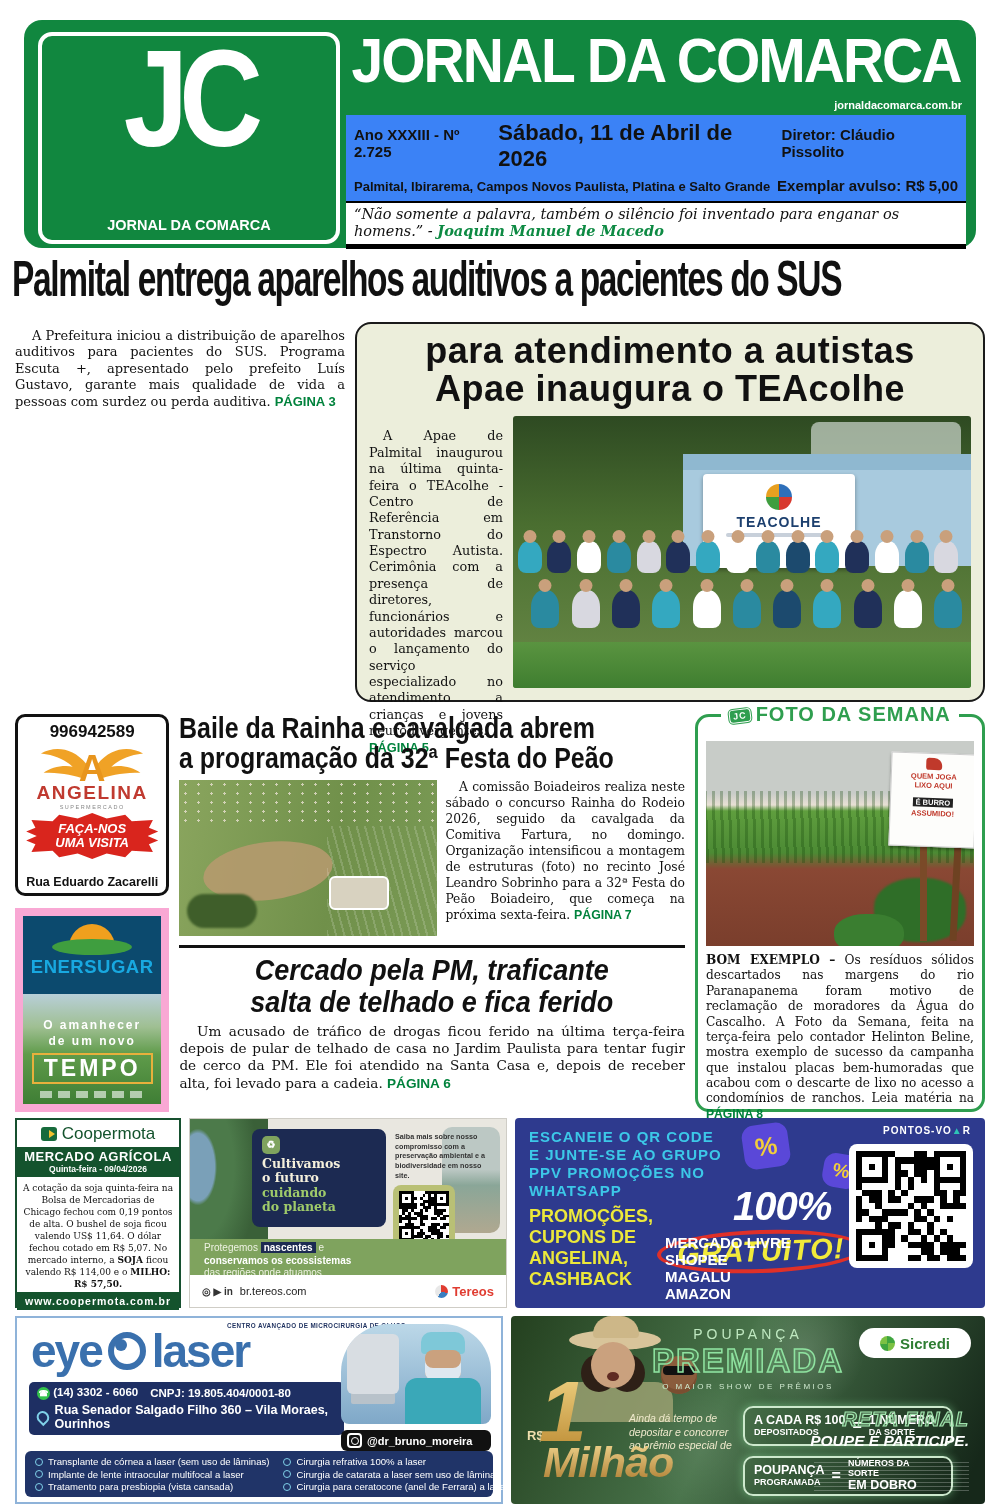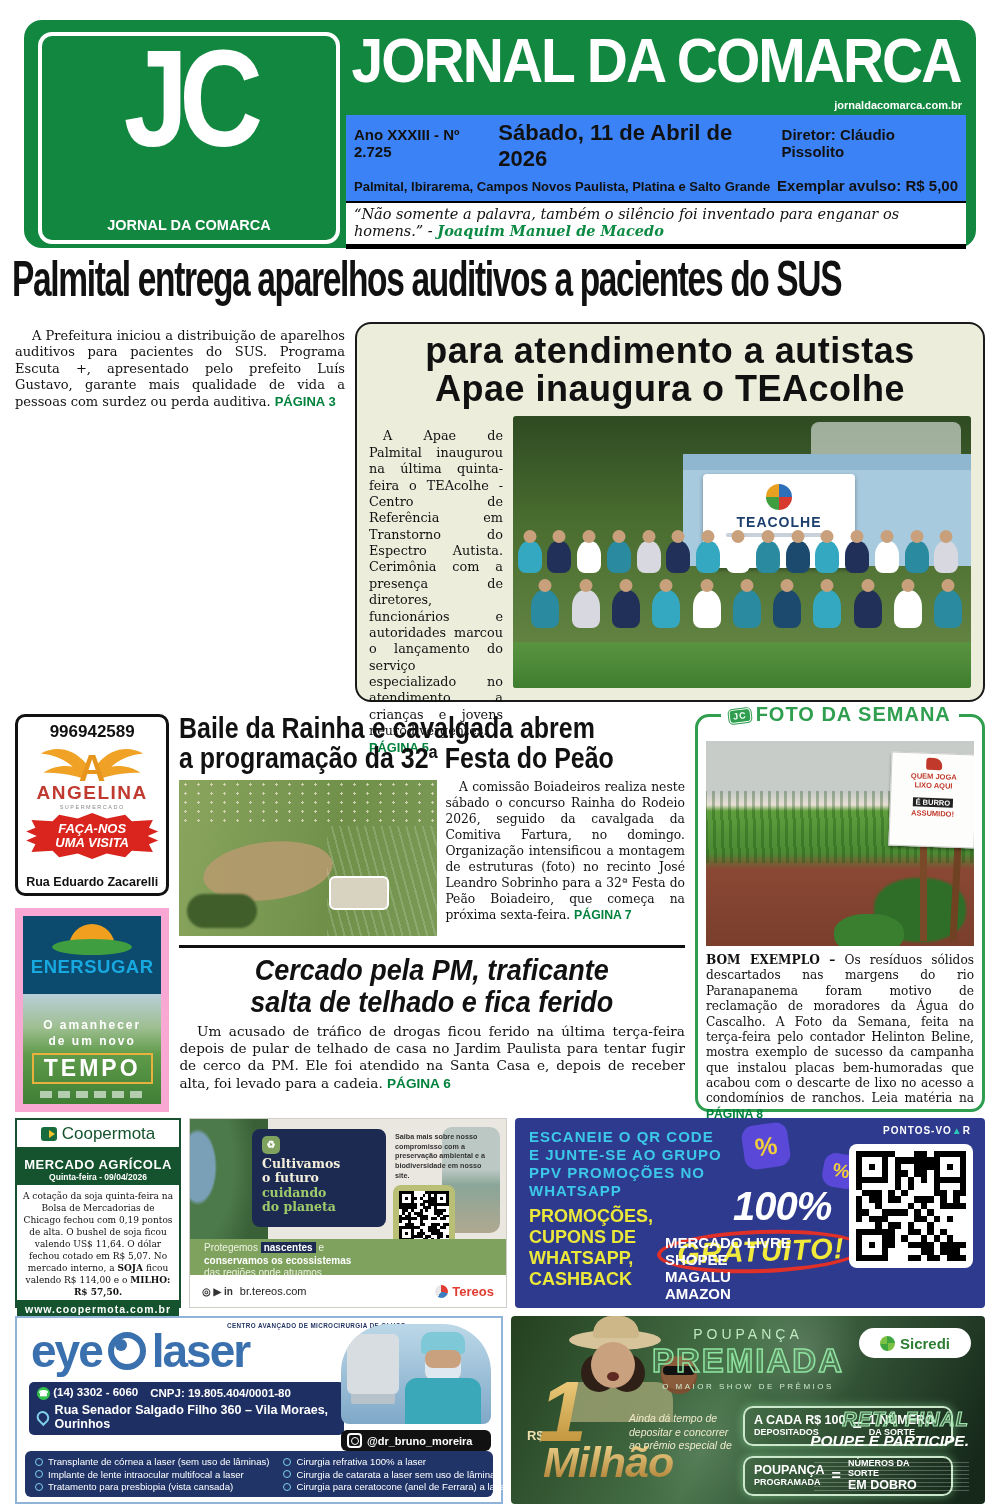--- a/index.html
+++ b/index.html
@@ -116,21 +116,21 @@
   .foto-cap{font-size:12.2px;line-height:1.26;text-align:justify;margin-top:7px;}
   .foto-cap b{font-weight:800;}
 
   
   .row3{position:absolute;left:15px;top:1118px;width:970px;height:190px;display:flex;gap:8px;}
   .ad-coop{width:166px;border:2px solid #16502f;background:#fff;display:flex;flex-direction:column;box-sizing:border-box;}
   .coop-head{display:flex;align-items:center;justify-content:center;gap:5px;padding:4px 0 3px;}
   .coop-logo{width:16px;height:14px;background:#176b3c;border-radius:3px;position:relative;}
   .coop-logo::after{content:'';position:absolute;right:2px;top:3px;width:0;height:0;border-left:6px solid #f2c12e;border-top:4px solid transparent;border-bottom:4px solid transparent;}
   .coop-brand{font-size:17px;color:#14532d;}
-  .coop-bar{background:#14532d;color:#fff;text-align:center;padding:10px 0 3px;}
+  .coop-bar{background:#14532d;color:#fff;text-align:center;padding:2px 0 3px;}
   .coop-bar .b1{font-weight:800;font-size:13px;letter-spacing:.5px;}
   .coop-bar .b2{font-weight:700;font-size:8.5px;}
   .coop-body{flex:1;font-size:9px;text-align:center;padding:5px 6px 2px;line-height:1.34;}
   .coop-site{background:#14532d;color:#fff;text-align:center;font-weight:800;font-size:10.5px;letter-spacing:1px;padding:3px 0;}
 
   .ad-tereos{width:318px;position:relative;background:#e9e7e0;overflow:hidden;border:1px solid #cfcdc6;box-sizing:border-box;}
   .t-river{position:absolute;left:0;top:0;width:78px;height:120px;background:radial-gradient(ellipse 60px 120px at 10% 40%,#7aa0b8 0 28%,#4c7a4a 32% 60%,#3a6038 100%);}
   .t-river2{position:absolute;right:6px;top:8px;width:58px;height:106px;border-radius:10px;background:linear-gradient(#bcc8c4 0 40%,#8aa698 55%,#b0a890 100%);}
   .t-card{position:absolute;left:62px;top:10px;width:134px;height:98px;background:#1c2a52;border-radius:8px;color:#f5f0dc;padding:7px 10px;box-sizing:border-box;font-family:"DejaVu Serif",serif;font-weight:700;font-size:12.5px;line-height:1.15;}
   .t-ico{width:18px;height:18px;border-radius:5px;background:#7fa35e;margin-bottom:3px;display:flex;align-items:center;justify-content:center;color:#fff;font-size:10px;}
@@ -721,21 +721,21 @@
       <div class="ppv-brand"><span>PONTOS</span><span>-VO</span><span class="tri">▲</span><span>R</span></div>
       <div class="ppv-head">
         <div>ESCANEIE O QR CODE</div>
         <div>E JUNTE-SE AO GRUPO</div>
         <div>PPV PROMOÇÕES NO</div>
         <div>WHATSAPP</div>
       </div>
       <div class="ppv-yellow">
         <div>PROMOÇÕES,</div>
         <div>CUPONS DE</div>
-        <div>WHATSAPP,</div>
+        <div>ANGELINA,</div>
         <div>CASHBACK</div>
       </div>
       <div class="pb pb1">
           <span>%</span>
         </div>
       <div class="pb pb2">
           <span>%</span>
         </div>
       <div class="ppv-100">100%</div>
       <div class="ppv-grat"><span class="oval">GRATUITO!</span></div>

